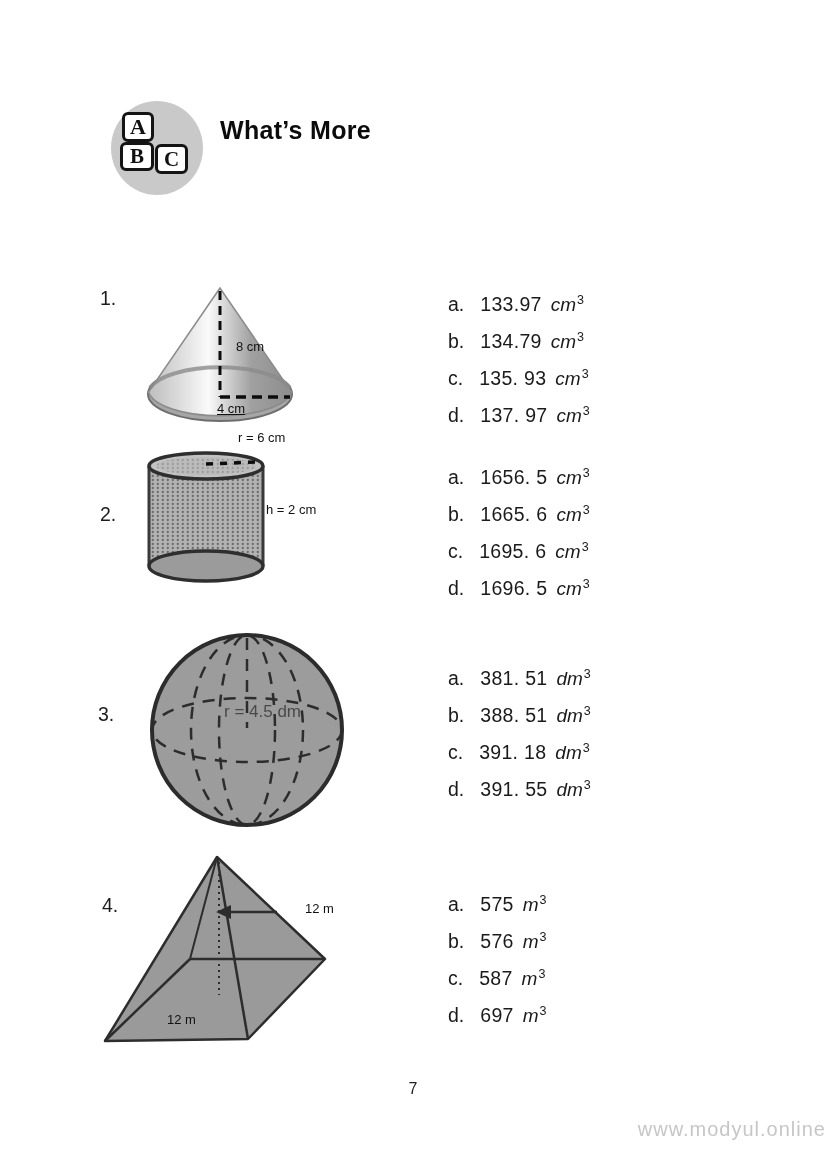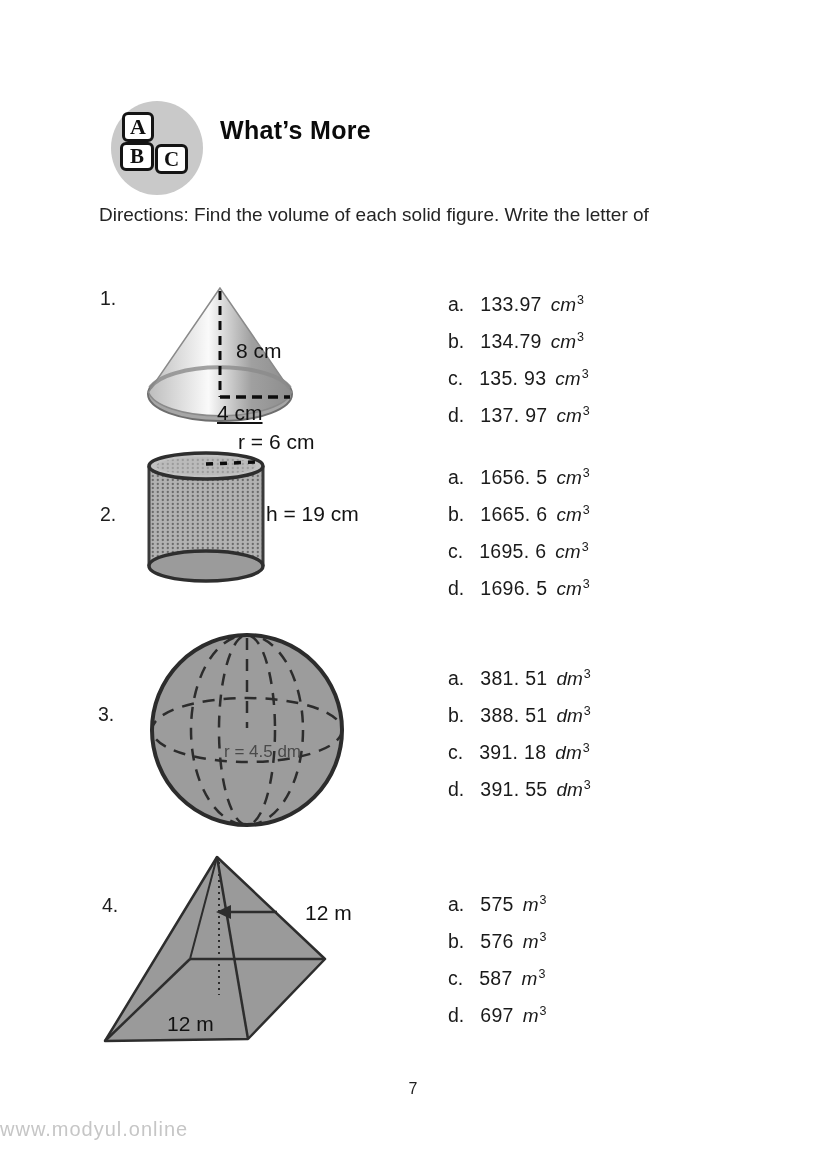--- a/index.html
+++ b/index.html
@@ -15,54 +15,53 @@
   .block-a{left:11px;top:11px;width:26px;height:24px;font-size:22px;}
   .block-b{left:9px;top:41px;width:28px;height:23px;font-size:21px;}
   .block-c{left:44px;top:43px;width:27px;height:24px;font-size:21px;}
   .title{left:220px;top:116px;font-size:25px;font-weight:700;color:#0b0b0b;letter-spacing:.3px;}
 
   
   .directions{left:99px;top:202px;width:660px;font-size:19px;line-height:26px;color:#242424;}
 
   
   .prob-num{font-size:19.5px;color:#1d1d1d;}
-  .fig-label{font-size:21px;color:#121212;white-space:nowrap;}
+  .fig-label{font-size:13px;color:#121212;white-space:nowrap;}
   .sphere-label{font-size:17px;color:#4a4a4a;white-space:nowrap;}
 
   
   .choices{left:448px;display:flex;flex-direction:column;gap:15px;}
   .choice{display:flex;align-items:baseline;height:22px;font-size:19.5px;color:#1a1a1a;}
   .c-val{margin-left:16px;letter-spacing:.3px;}
   .c-unit{margin-left:9px;font-family:Liberation Sans, sans-serif;font-style:italic;font-size:19px;text-align:right;}
   .c-unit sup{font-style:normal;font-size:12.5px;margin-left:1px;}
 
   
   .page-num{left:0;top:1080px;width:826px;text-align:center;font-size:16px;color:#1f1f1f;}
-  .watermark{left:0;top:1118px;width:826px;text-align:left;font-size:20px;color:#c6c6c6;letter-spacing:1px;}
+  .watermark{left:0;top:1118px;width:826px;text-align:right;font-size:20px;color:#c6c6c6;letter-spacing:1px;}
 </style>
 </head>
 <body>
 
 <div class="page">
 
   <div class="abs icon-circle">
     <div class="block block-a">
         <span>A</span>
       </div>
     <div class="block block-b">
         <span>B</span>
       </div>
     <div class="block block-c">
         <span>C</span>
       </div>
   </div>
   <div class="abs title">What’s More</div>
 
   <div class="abs directions">
-    <div>Directions: Find the volume of each solid figure. Write the letter of</div>
   </div>
 
   <div class="abs prob-num" style="left:100px;top:287px;">1.</div>
 
   <svg class="abs" style="left:140px;top:282px;" width="160" height="148" viewBox="0 0 160 148">
     <defs>
       <linearGradient id="coneBody" x1="0" y1="0" x2="1" y2="0">
         <stop offset="0" stop-color="#bdbdbd"></stop>
         <stop offset="0.27" stop-color="#e4e4e4"></stop>
         <stop offset="0.42" stop-color="#fafafa"></stop>
@@ -114,21 +113,21 @@
       </pattern>
     </defs>
     <rect x="3" y="16" width="114" height="100" fill="url(#halftone)"></rect>
     <line x1="3" y1="16" x2="3" y2="116" stroke="#3a3a3a" stroke-width="3"></line>
     <line x1="117" y1="16" x2="117" y2="116" stroke="#3a3a3a" stroke-width="3"></line>
     <ellipse cx="60" cy="116" rx="57" ry="15" fill="#9b9b9b" stroke="#2e2e2e" stroke-width="3.5"></ellipse>
     <ellipse cx="60" cy="16" rx="57" ry="13" fill="#c2c2c2" stroke="#2e2e2e" stroke-width="3.5"></ellipse>
     <ellipse cx="60" cy="16" rx="50" ry="9" fill="url(#halftone)" opacity="0.45"></ellipse>
     <line x1="60" y1="14" x2="110" y2="12" stroke="#0c0c0c" stroke-width="3.5" stroke-dasharray="7 7"></line>
   </svg>
-  <div class="abs fig-label" style="left:266px;top:502px;">h = 19 cm</div>
+  <div class="abs fig-label" style="left:266px;top:502px;">h = 2 cm</div>
 
   <div class="abs choices" style="top:466px;">
     <div class="choice">
         <span class="c-letter">a.</span>
         <span class="c-val">1656. 5</span>
         <span class="c-unit"><span>cm</span><sup>3</sup></span>
       </div>
     <div class="choice">
         <span class="c-letter">b.</span>
         <span class="c-val">1665. 6</span>
@@ -148,21 +147,21 @@
 
   <div class="abs prob-num" style="left:98px;top:703px;">3.</div>
 
   <svg class="abs" style="left:145px;top:631px;" width="205" height="198" viewBox="0 0 205 198">
     <circle cx="102" cy="99" r="95" fill="#9c9c9c" stroke="#2c2c2c" stroke-width="4"></circle>
     <ellipse cx="102" cy="99" rx="95" ry="32" fill="none" stroke="#2c2c2c" stroke-width="2.5" stroke-dasharray="12 9"></ellipse>
     <ellipse cx="102" cy="99" rx="28" ry="95" fill="none" stroke="#2c2c2c" stroke-width="2.5" stroke-dasharray="12 9"></ellipse>
     <ellipse cx="102" cy="99" rx="56" ry="95" fill="none" stroke="#2c2c2c" stroke-width="2.5" stroke-dasharray="12 9"></ellipse>
     <line x1="102" y1="7" x2="102" y2="97" stroke="#2c2c2c" stroke-width="2.5" stroke-dasharray="12 9"></line>
   </svg>
-  <div class="abs sphere-label" style="left:224px;top:742px;">r = 4.5 dm</div>
+  <div class="abs sphere-label" style="left:224px;top:702px;">r = 4.5 dm</div>
 
   <div class="abs choices" style="top:667px;">
     <div class="choice">
         <span class="c-letter">a.</span>
         <span class="c-val">381. 51</span>
         <span class="c-unit"><span>dm</span><sup>3</sup></span>
       </div>
     <div class="choice">
         <span class="c-letter">b.</span>
         <span class="c-val">388. 51</span>

